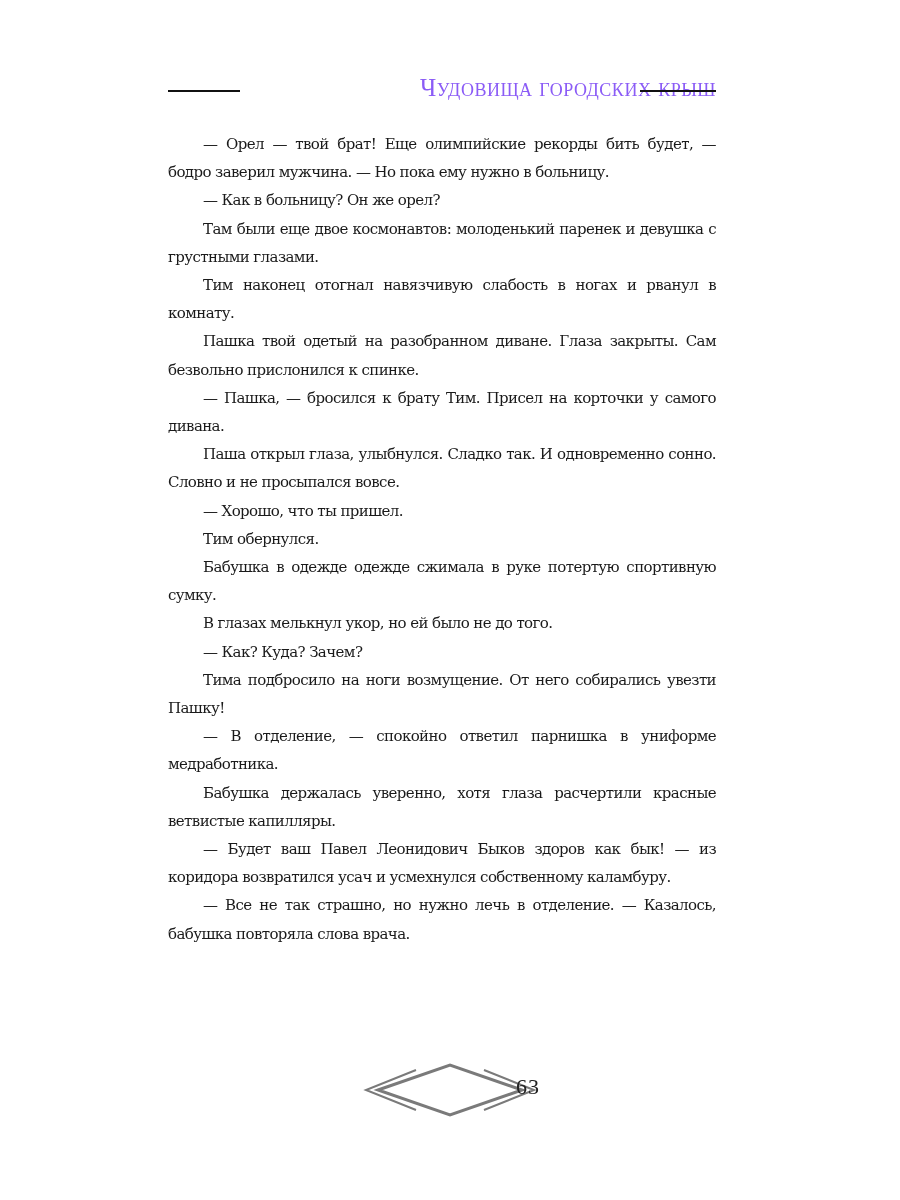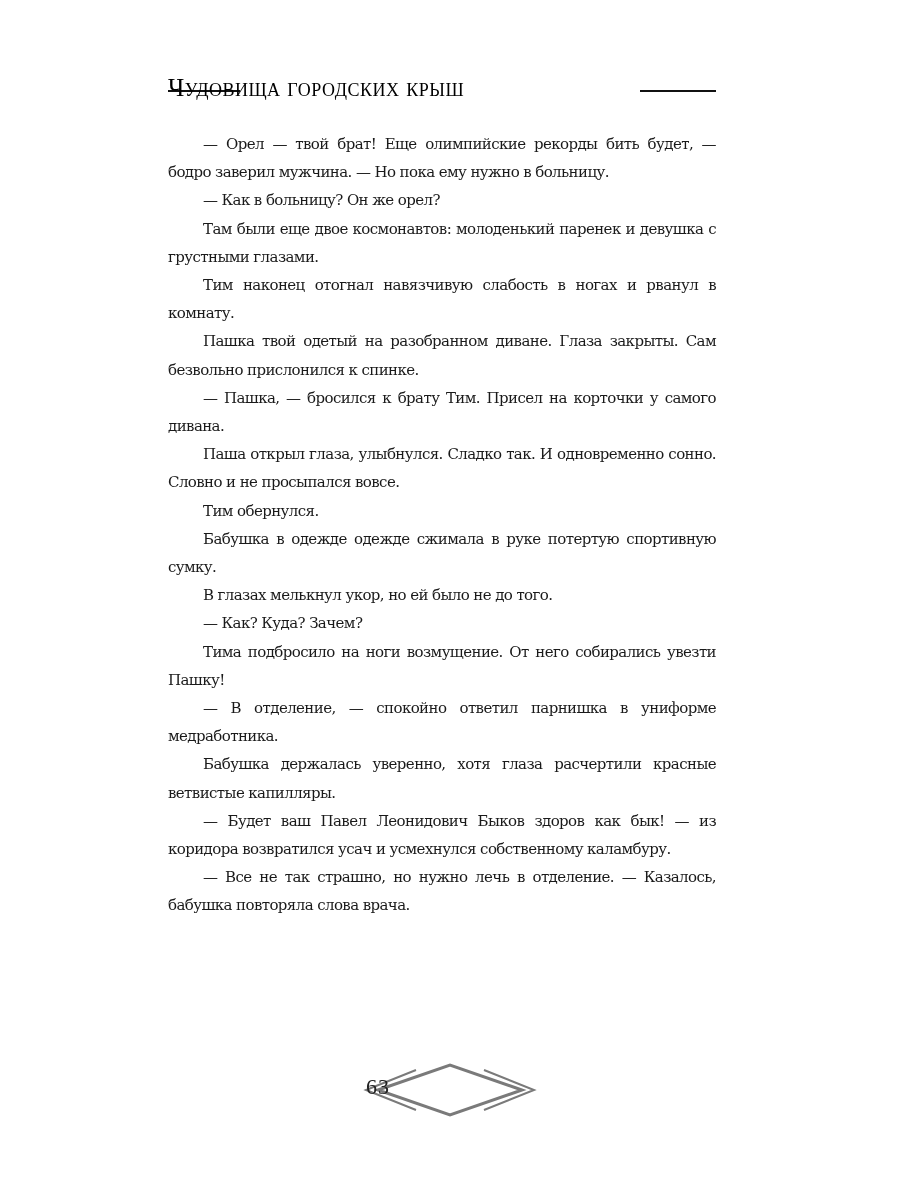--- a/index.html
+++ b/index.html
@@ -4,38 +4,38 @@
 <style>
   html, body { margin: 0; padding: 0; background: #ffffff; }
   body { width: 900px; height: 1200px; position: relative; overflow: hidden; }
   .page { position: absolute; left: 0; top: 0; width: 900px; height: 1200px; background: #fff; }
 
   .running-head { position: absolute; top: 72px; left: 168px; width: 548px; height: 36px; }
   .rh-rule { position: absolute; top: 18px; height: 2px; background: #111; }
   .rh-rule.left { left: 0; width: 72px; }
   .rh-rule.right { right: 0; width: 76px; }
   .rh-title {
-    position: absolute; left: 0; right: 0; top: 2px; text-align: left;
+    position: absolute; left: 0; right: 0; top: 2px; text-align: right;
     font-family: "Liberation Serif", "DejaVu Serif", serif;
-    font-size: 25px; color: #000000; letter-spacing: 0.5px;
+    font-size: 25px; color: #8b5cf6; letter-spacing: 0.5px;
     font-variant: small-caps;
   }
 
   .body-text {
     position: absolute; top: 130px; left: 168px; width: 548px;
     font-family: "DejaVu Serif", "Liberation Serif", serif;
     font-size: 15px; line-height: 28.2px; color: #1a1a1a;
     letter-spacing: -0.6px;
   }
   .para { margin: 0; text-indent: 35px; text-align: justify; hyphens: manual; }
 
   .folio { position: absolute; left: 360px; top: 1058px; width: 180px; height: 64px; }
   .folio svg { position: absolute; left: 0; top: 0; }
   .folio-num {
-    position: absolute; left: 6px; right: 0; top: 16px; text-align: left;
+    position: absolute; left: 13px; right: 0; top: 16px; text-align: right;
     font-family: "Liberation Serif", "DejaVu Serif", serif; font-size: 22px; color: #222;
     letter-spacing: 1px;
   }
 </style>
 </head>
 <body>
 
 <div class="page">
 
   <div class="running-head">
@@ -45,20 +45,21 @@
   </div>
 
   <div class="body-text">
     <p class="para">— Орел — твой брат! Еще олимпийские рекорды бить будет, — бодро заверил мужчина. — Но пока ему нужно в больницу.</p>
     <p class="para">— Как в больницу? Он же орел?</p>
     <p class="para">Там были еще двое космонавтов: молоденький паренек и девушка с грустными глазами.</p>
     <p class="para">Тим наконец отогнал навязчивую слабость в ногах и рванул в комнату.</p>
     <p class="para">Пашка твой одетый на разобранном диване. Глаза закрыты. Сам безвольно прислонился к спинке.</p>
     <p class="para">— Пашка, — бросился к брату Тим. Присел на корточки у самого дивана.</p>
     <p class="para">Паша открыл глаза, улыбнулся. Сладко так. И одновременно сонно. Словно и не просыпался вовсе.</p>
+    <p class="para">— Хорошо, что ты пришел.</p>
     <p class="para">Тим обернулся.</p>
     <p class="para">Бабушка в одежде одежде сжимала в руке потертую спортивную сумку.</p>
     <p class="para">В глазах мелькнул укор, но ей было не до того.</p>
     <p class="para">— Как? Куда? Зачем?</p>
     <p class="para">Тима подбросило на ноги возмущение. От него собирались увезти Пашку!</p>
     <p class="para">— В отделение, — спокойно ответил парнишка в униформе медработника.</p>
     <p class="para">Бабушка держалась уверенно, хотя глаза расчертили красные ветвистые капилляры.</p>
     <p class="para">— Будет ваш Павел Леонидович Быков здоров как бык! — из коридора возвратился усач и усмехнулся собственному каламбуру.</p>
     <p class="para">— Все не так страшно, но нужно лечь в отделение. — Казалось, бабушка повторяла слова врача.</p>
   </div>

